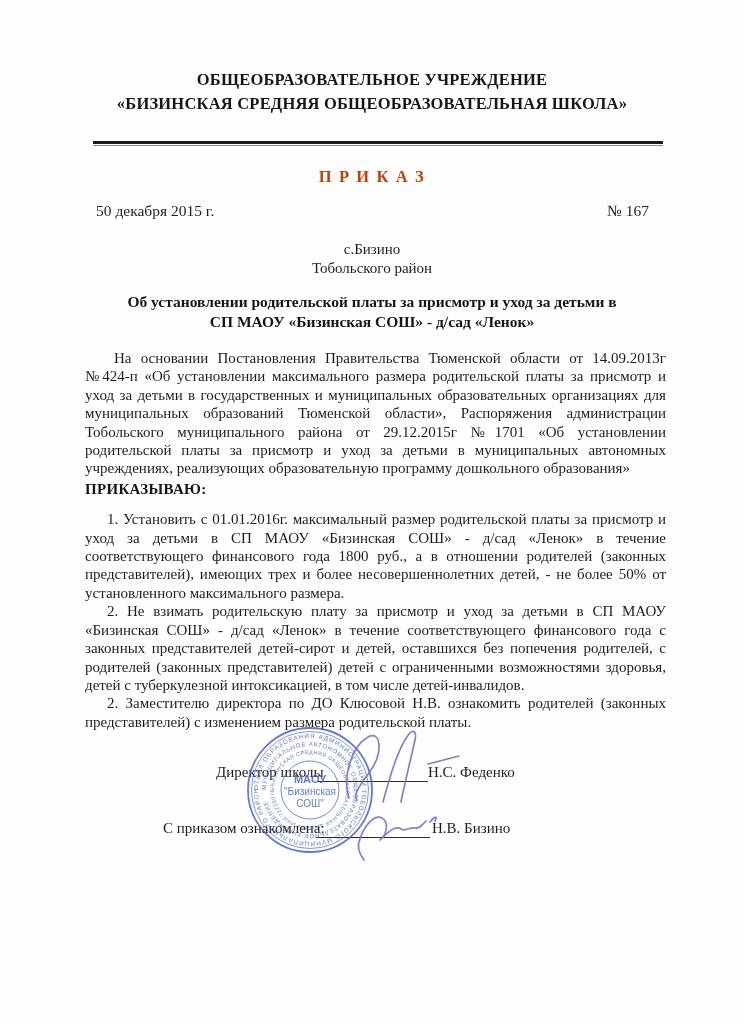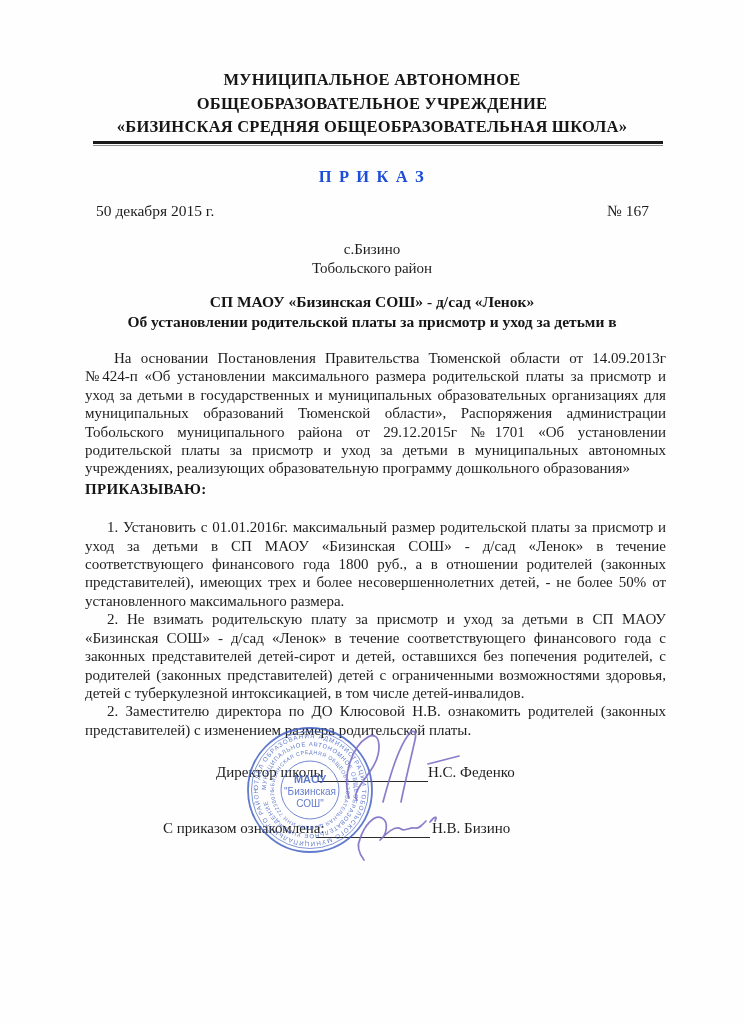--- a/index.html
+++ b/index.html
@@ -13,40 +13,40 @@
   }
   .org-header{
     position:absolute;top:68px;left:0;width:744px;text-align:center;
     font-weight:bold;font-size:16.5px;line-height:23.5px;letter-spacing:.2px;color:#161616;
   }
   .rule{position:absolute;left:93px;top:141px;width:570px;}
   .rule-thick{height:3px;background:#1a1a1a;}
   .rule-thin{height:1px;background:#8f8f8f;margin-top:1px;}
   .doc-type{
     position:absolute;top:167px;left:0;width:744px;text-align:center;
-    font-weight:bold;font-size:16.5px;letter-spacing:1.6px;color:#1d4ed8;
+    font-weight:bold;font-size:16.5px;letter-spacing:1.6px;color:#c2410c;
   }
   .date-row{
     position:absolute;top:202px;left:96px;width:553px;
     display:flex;justify-content:space-between;font-size:15.5px;
   }
   .place{position:absolute;top:240px;left:0;width:744px;text-align:center;font-size:15px;line-height:19px;}
   .subject{
     position:absolute;top:292px;left:0;width:744px;text-align:center;
     font-weight:bold;font-size:15.5px;line-height:19.5px;color:#161616;
   }
   .body-text{
     position:absolute;top:349px;left:85px;width:581px;
     font-size:15px;line-height:18.4px;text-align:justify;
   }
   .body-text p{margin:0;}
   p.preamble{text-indent:29px;}
   p.order-word{font-weight:bold;margin-top:2px;letter-spacing:.3px;color:#161616;}
   p.order-item{text-indent:22px;}
-  p.first-item{margin-top:20px;}
+  p.first-item{margin-top:12px;}
   .sig-text{position:absolute;font-size:15px;white-space:nowrap;}
   .sig-line{position:absolute;height:17px;border-bottom:1px solid #2b2b2b;}
   #sig-role-1{left:216px;top:764px;}
   #sig-line-1{left:318px;top:764px;width:110px;}
   #sig-name-1{left:428px;top:764px;}
   #sig-role-2{left:163px;top:820px;}
   #sig-line-2{left:316px;top:820px;width:114px;}
   #sig-name-2{left:432px;top:820px;}
   .overlay{position:absolute;left:0;top:690px;width:744px;height:220px;}
   .stamp{color:var(--stamp);opacity:.82;}
@@ -58,21 +58,20 @@
   .st-center-big{font-size:11px;font-weight:bold;text-anchor:middle;}
   .st-center{font-size:10px;text-anchor:middle;}
   .ink path{fill:none;stroke:var(--ink);stroke-width:1.7;stroke-linecap:round;stroke-linejoin:round;opacity:.9;}
 </style>
 </head>
 <body>
 
 <div class="page">
 
   <div class="org-header">
-    <div>МУНИЦИПАЛЬНОЕ АВТОНОМНОЕ</div>
     <div>ОБЩЕОБРАЗОВАТЕЛЬНОЕ УЧРЕЖДЕНИЕ</div>
     <div>«БИЗИНСКАЯ СРЕДНЯЯ ОБЩЕОБРАЗОВАТЕЛЬНАЯ ШКОЛА»</div>
   </div>
 
   <div class="rule">
     <div class="rule-thick"></div>
     <div class="rule-thin"></div>
   </div>
 
   <div class="doc-type">П Р И К А З</div>
@@ -81,22 +80,22 @@
     <span>50 декабря 2015 г.</span>
     <span>№ 167</span>
   </div>
 
   <div class="place">
     <div>с.Бизино</div>
     <div>Тобольского район</div>
   </div>
 
   <div class="subject">
+    <div>Об установлении родительской платы за присмотр и уход за детьми в</div>
     <div>СП МАОУ «Бизинская СОШ» - д/сад «Ленок»</div>
-    <div>Об установлении родительской платы за присмотр и уход за детьми в</div>
   </div>
 
   <div class="body-text">
     <p class="preamble">На основании Постановления Правительства Тюменской области от 14.09.2013г №424-п «Об установлении максимального размера родительской платы за присмотр и уход за детьми в государственных и муниципальных образовательных организациях для муниципальных образований Тюменской области», Распоряжения администрации Тобольского муниципального района от 29.12.2015г №1701 «Об установлении родительской платы за присмотр и уход за детьми в муниципальных автономных учреждениях, реализующих образовательную программу дошкольного образования»</p>
     <p class="order-word">ПРИКАЗЫВАЮ:</p>
     <p class="order-item first-item">1. Установить с 01.01.2016г. максимальный размер родительской платы за присмотр и уход за детьми в СП МАОУ «Бизинская СОШ» - д/сад «Ленок» в течение соответствующего финансового года 1800 руб., а в отношении родителей (законных представителей), имеющих трех и более несовершеннолетних детей, - не более 50% от установленного максимального размера.</p>
     <p class="order-item">2. Не взимать родительскую плату за присмотр и уход за детьми в СП МАОУ «Бизинская СОШ» - д/сад «Ленок» в течение соответствующего финансового года с законных представителей детей-сирот и детей, оставшихся без попечения родителей, с родителей (законных представителей) детей с ограниченными возможностями здоровья, детей с туберкулезной интоксикацией, в том числе детей-инвалидов.</p>
     <p class="order-item">2. Заместителю директора по ДО Клюсовой Н.В. ознакомить родителей (законных представителей) с изменением размера родительской платы.</p>
   </div>
 

